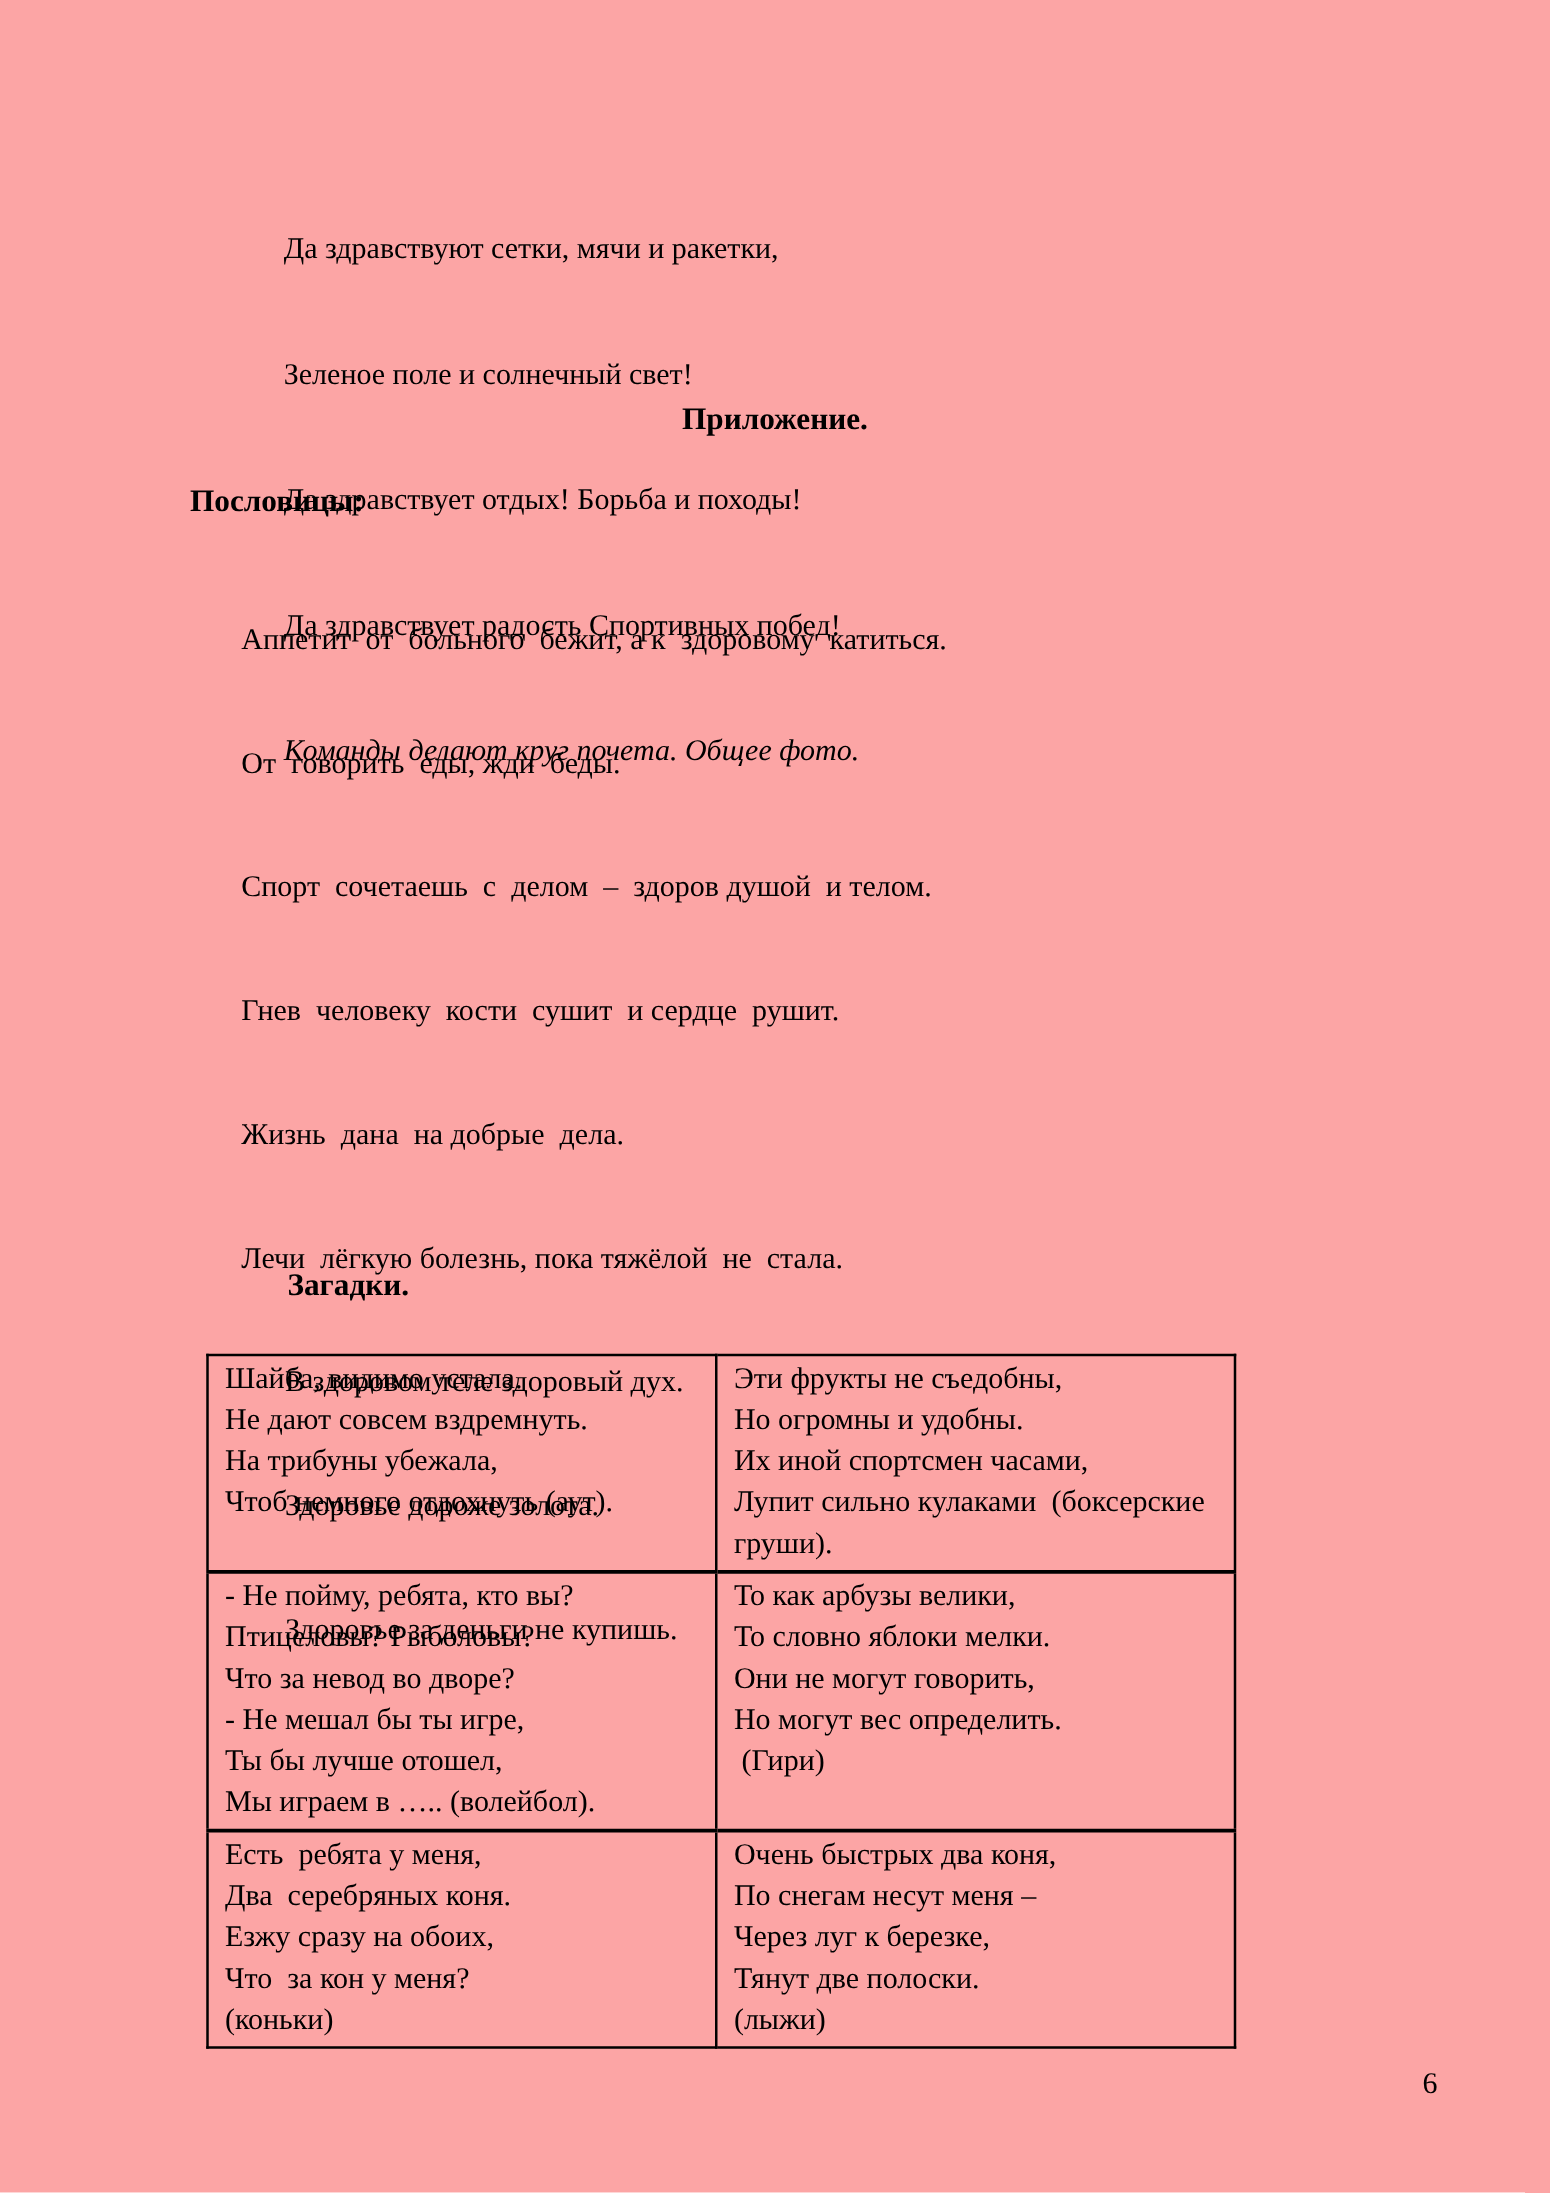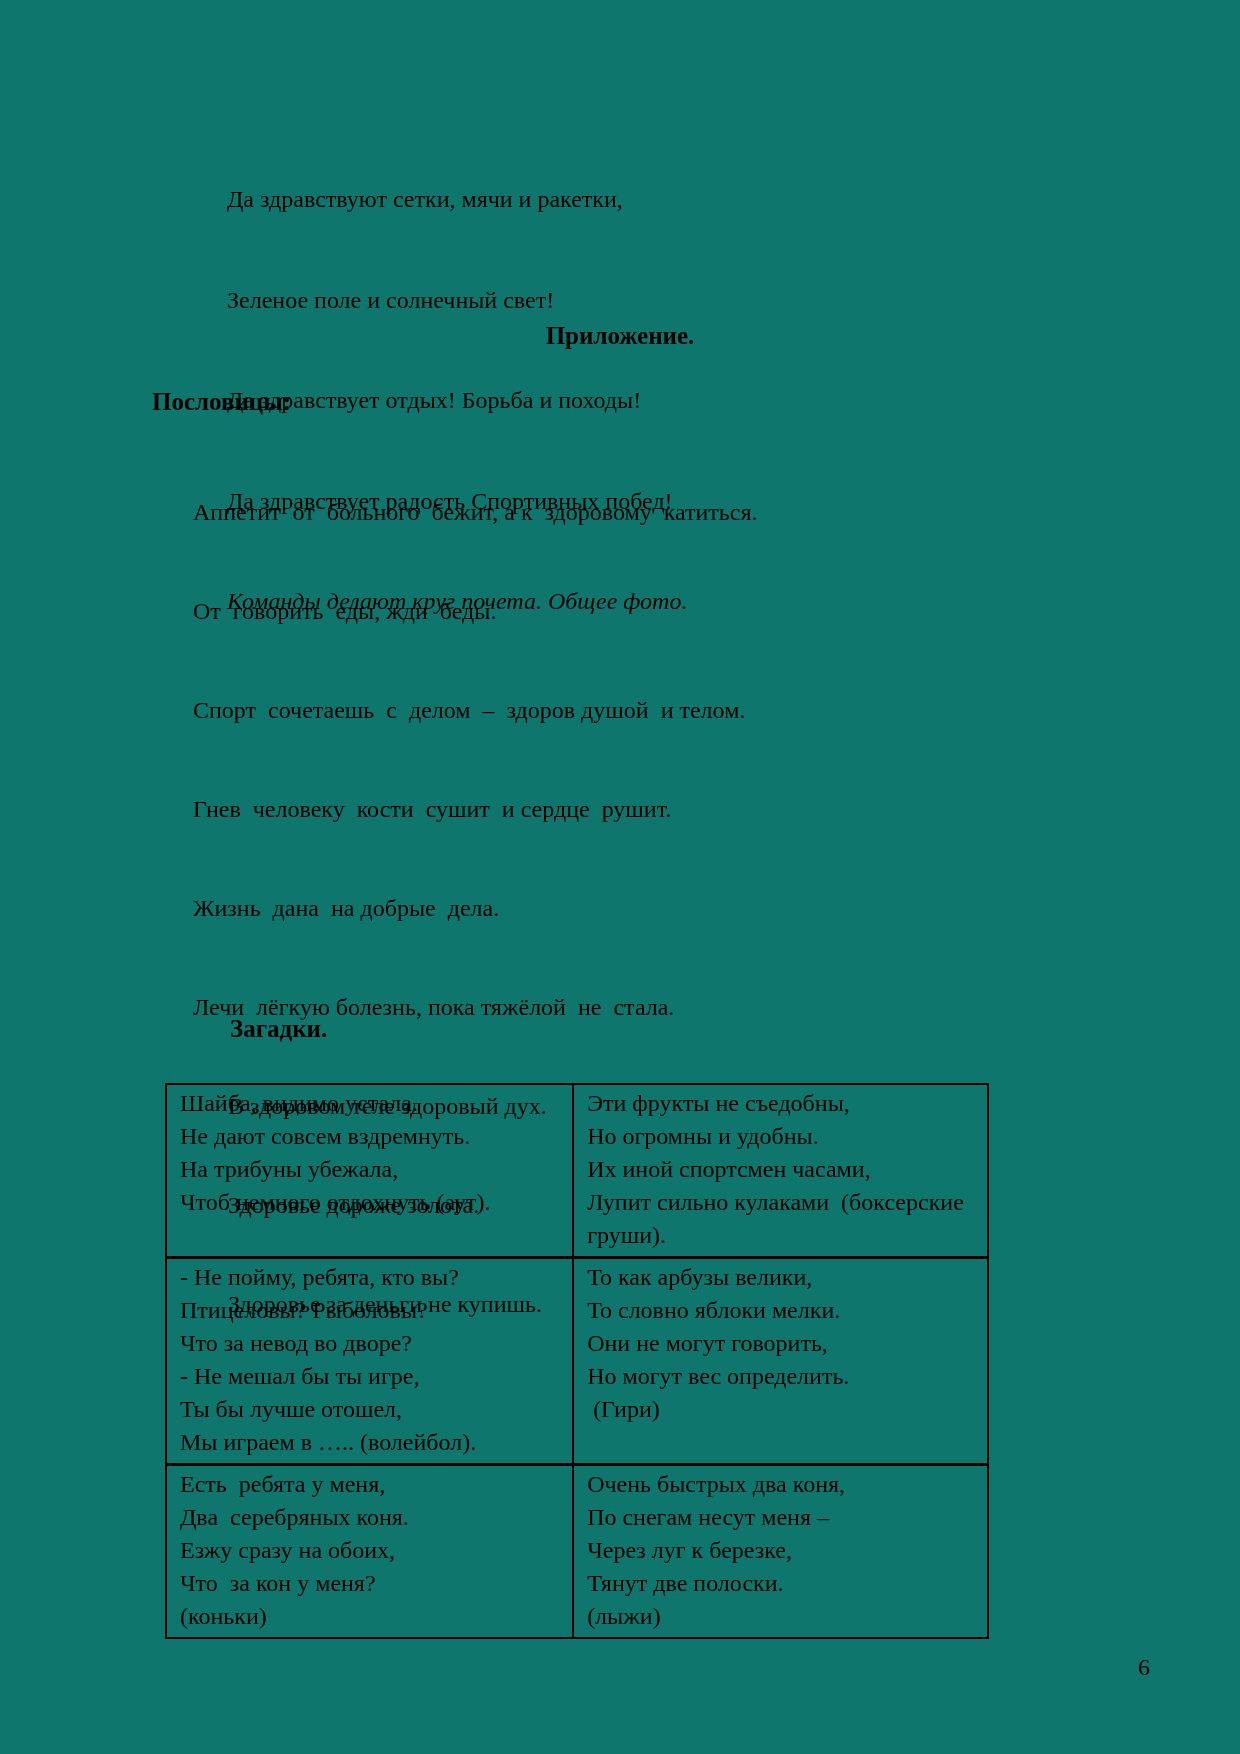--- a/index.html
+++ b/index.html
@@ -10,21 +10,21 @@
   body {
     width: 1240px;
     height: 1754px;
     position: relative;
     font-family: "Liberation Serif", "DejaVu Serif", serif;
     color: #000000;
   }
   .page {
     position: absolute;
     inset: 0;
-    background: #0f766e;
+    background: #fca5a5;
   }
   .poem {
     position: absolute;
     left: 227px;
     top: 116px;
     font-size: 24px;
     line-height: 33.5px;
     white-space: pre-wrap;
   }
   .poem-line-italic {

